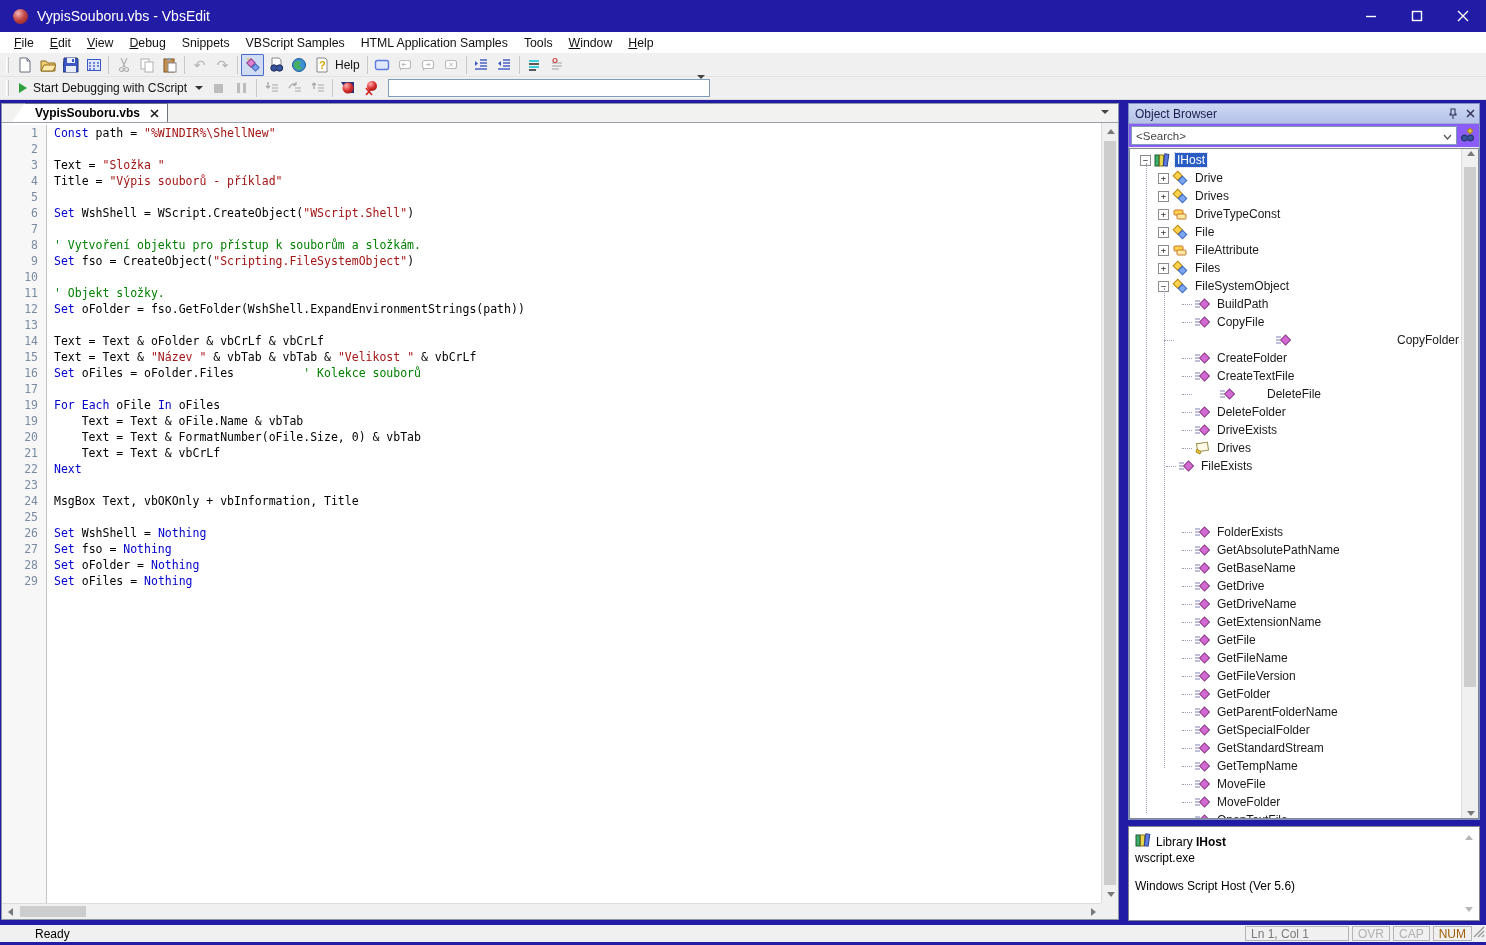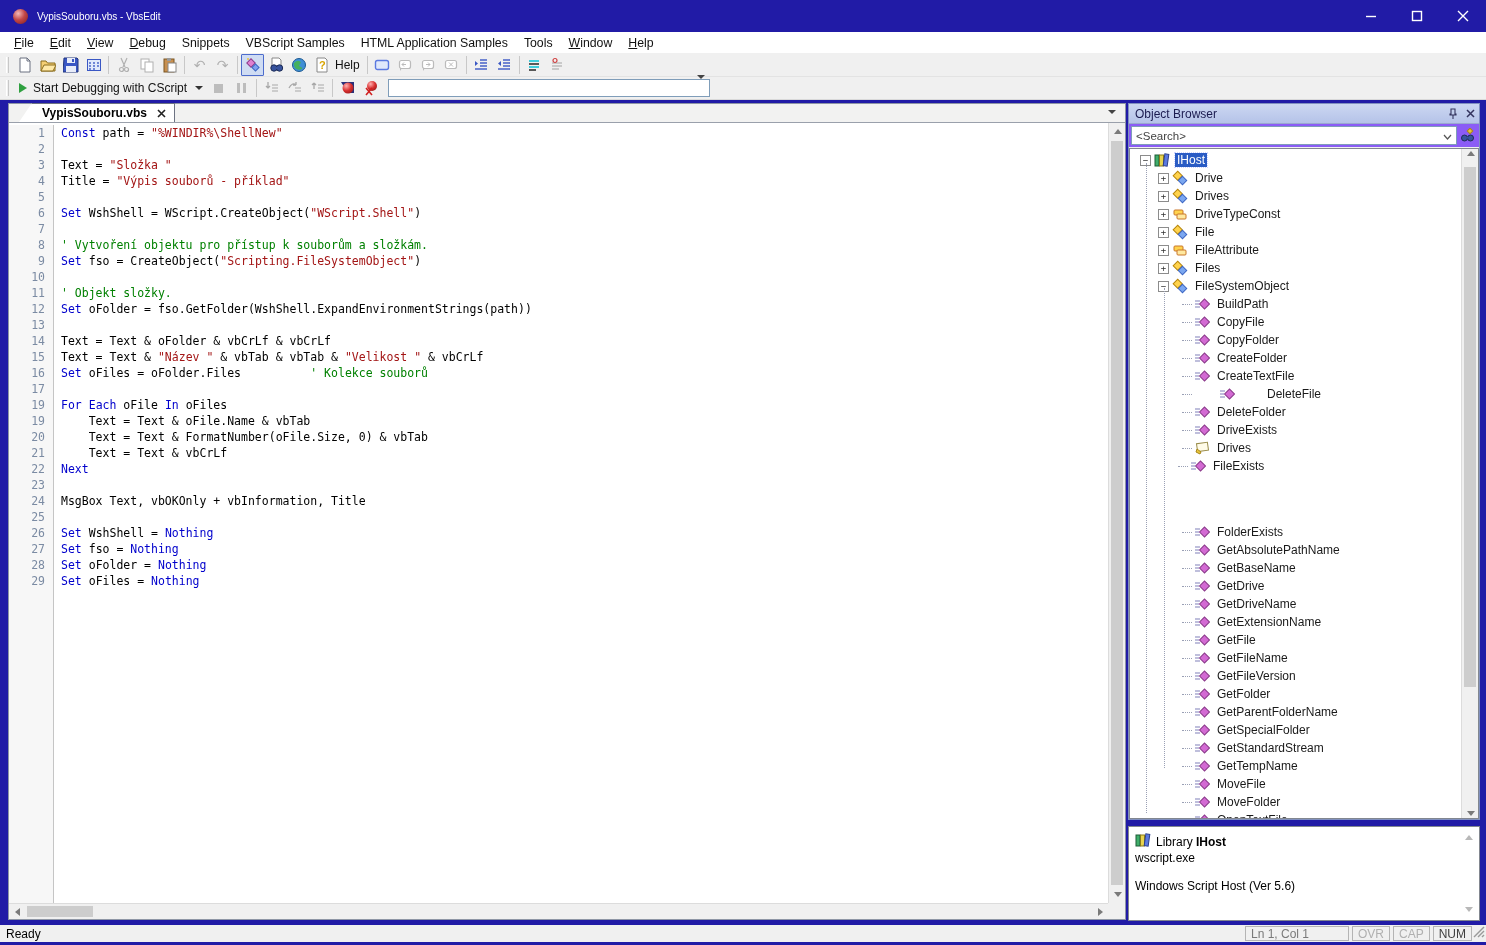--- a/index.html
+++ b/index.html
@@ -2,21 +2,21 @@
 <html><head>
 <meta charset="utf-8">
 <style>
   html,body{margin:0;padding:0;background:#4a4a4a;}
   *{box-sizing:border-box;}
   .app{position:relative;width:1486px;height:945px;background:#211ba6;font-family:"Liberation Sans",sans-serif;overflow:hidden;}
 
   
   .titlebar{position:absolute;left:0;top:0;width:100%;height:32px;background:#211ba6;color:#fff;display:flex;align-items:center;}
   .app-icon{width:15px;height:15px;border-radius:50%;margin:0 9px 0 13px;background:radial-gradient(circle at 35% 30%,#f3b8b8,#c34848 45%,#7d1a1a);}
-  .title-text{font-size:10px;}
+  .title-text{font-size:14px;}
   .win-btns{margin-left:auto;display:flex;height:100%;}
   .win-btn{width:46px;height:100%;display:flex;align-items:center;justify-content:center;color:#fff;font-size:13px;}
   .win-btn svg{display:block;}
 
   
   .menubar{position:absolute;left:0;top:32px;width:100%;height:21px;background:#fff;display:flex;align-items:center;padding-left:6px;font-size:12.3px;color:#111;}
   .mi{padding:2px 8px;}
   .mi u{text-decoration:underline;}
 
   
@@ -34,21 +34,21 @@
   .pause-bars{display:flex;gap:3px;}
   .pause-bars i{width:3px;height:10px;background:#bdbdbd;}
   .dbg-combo{width:322px;height:18px;background:#fff;border:1px solid #7f9db9;margin-left:6px;display:flex;align-items:center;}
   .dbg-combo .dd{margin-left:auto;margin-right:4px;}
   .dd-tri{width:0;height:0;border-left:4px solid transparent;border-right:4px solid transparent;border-top:4px solid #444;}
 
   
   .workspace{position:absolute;left:0;top:100px;width:100%;height:825px;background:#211ba6;}
 
   
-  .editor{position:absolute;left:8px;top:3px;width:1118px;height:817px;background:#f0f0f0;border:1px solid #8e96a5;}
+  .editor{position:absolute;left:1px;top:3px;width:1118px;height:817px;background:#f0f0f0;border:1px solid #8e96a5;}
   .tabstrip{position:relative;height:19px;background:#f2f2f1;display:flex;align-items:flex-end;border-bottom:1px solid #9aa0ab;}
   .tab{position:relative;margin-left:22px;height:19px;background:#fff;border:1px solid #6d7382;border-bottom:none;display:flex;align-items:center;padding:0 8px 0 10px;font-size:12px;font-weight:bold;color:#000;}
   .tab:before{content:"";position:absolute;left:-13px;bottom:0;width:0;height:0;border-bottom:19px solid #fff;border-left:13px solid transparent;}
   .tab:after{content:"";position:absolute;left:-14px;bottom:0;width:0;height:0;border-bottom:19px solid #6d7382;border-left:13px solid transparent;z-index:-1;}
   .tab-close{margin-left:10px;display:flex;align-items:center;}
   .tab-dd{position:absolute;right:4px;bottom:3px;width:18px;height:14px;display:flex;align-items:center;justify-content:center;background:#f2f2f1;}
   .code-wrap{position:absolute;left:0;top:19px;right:0;bottom:16px;background:#fff;overflow:hidden;}
   .code-lines{position:absolute;left:0;top:2px;right:17px;bottom:0;background:linear-gradient(to right,#f7f7f7 0 44px,#c5c5c5 44px 45px,#fff 45px);font-family:"DejaVu Sans Mono",monospace;font-size:11.5px;}
   .crow{display:flex;height:16px;line-height:16px;}
   .ln{flex:0 0 36px;text-align:right;color:#7b8ba3;padding-right:0;}
@@ -94,26 +94,26 @@
 
   
   .info{position:absolute;left:1128px;top:726px;width:352px;height:95px;background:#fff;border:1px solid #828790;padding:5px 6px;font-size:12px;color:#000;}
   .info-line1{display:flex;align-items:center;gap:5px;}
   .info-scroll{position:absolute;right:3px;display:flex;justify-content:center;width:14px;}
   .info .tri-up{border-bottom-color:#b8b8b8;}
   .info .tri-dn{border-top-color:#b8b8b8;}
 
   
   .statusbar{position:absolute;left:0;top:925px;width:100%;height:17px;background:#f0f0f0;display:flex;align-items:center;font-size:12px;color:#000;}
-  .sb-ready{padding-left:6px;}
+  .sb-ready{padding-left:6px;margin-left:29px;}
   .sb-right{margin-left:auto;display:flex;align-items:center;gap:3px;margin-right:14px;}
   .sb-box{border:1px solid #b4b4b4;height:15px;display:flex;align-items:center;padding:0 5px;}
   .sb-pos{width:104px;color:#7a7a7a;}
   .sb-gray{color:#b0b0b0;}
-  .sb-on{color:#404040;}
+  .sb-on{color:#a16207;}
   .sb-grip{position:absolute;right:1px;bottom:1px;}
 
   .ic{display:block;}
 </style>
 </head>
 <body>
 
 <div class="app">
 
   <div class="titlebar">
@@ -668,21 +668,21 @@
               <span class="ticon"><svg width="16" height="16" viewBox="0 0 16 16">
                   <g stroke="#8a8ac0" stroke-width="1.1">
                     <line x1="1" y1="5" x2="6" y2="5"></line>
                     <line x1="1" y1="8" x2="5" y2="8"></line>
                     <line x1="1" y1="11" x2="6" y2="11"></line>
                   </g>
                   <rect x="7" y="4.5" width="7" height="7" transform="rotate(45 10.5 8)" fill="#d36ad3" stroke="#8b3a8b"></rect>
                 </svg></span>
               <span class="tlab">CopyFile</span>
             </div>
-            <div class="trow d2" style="padding-left: 52px;">
+            <div class="trow d2" style="padding-left: 34px; justify-content: space-between;">
               <span class="stub"></span>
               <span class="ticon"><svg width="16" height="16" viewBox="0 0 16 16">
                   <g stroke="#8a8ac0" stroke-width="1.1">
                     <line x1="1" y1="5" x2="6" y2="5"></line>
                     <line x1="1" y1="8" x2="5" y2="8"></line>
                     <line x1="1" y1="11" x2="6" y2="11"></line>
                   </g>
                   <rect x="7" y="4.5" width="7" height="7" transform="rotate(45 10.5 8)" fill="#d36ad3" stroke="#8b3a8b"></rect>
                 </svg></span>
               <span class="tlab">CopyFolder</span>
@@ -748,21 +748,21 @@
               <span class="tlab">DriveExists</span>
             </div>
             <div class="trow d2" style="padding-left: 52px;">
               <span class="stub"></span>
               <span class="ticon"><svg width="16" height="16" viewBox="0 0 16 16">
                   <rect x="3" y="3" width="11" height="8" fill="#fffbe8" stroke="#998c4a" transform="rotate(-8 8 7)"></rect>
                   <path d="M3 9 l4 3 l-1 2 l-4-2 z" fill="#e8c53a" stroke="#a8861a"></path>
                 </svg></span>
               <span class="tlab">Drives</span>
             </div>
-            <div class="trow d2" style="padding-left: 48px;">
+            <div class="trow d2" style="padding-left: 36px;">
               <span class="stub"></span>
               <span class="ticon"><svg width="16" height="16" viewBox="0 0 16 16">
                   <g stroke="#8a8ac0" stroke-width="1.1">
                     <line x1="1" y1="5" x2="6" y2="5"></line>
                     <line x1="1" y1="8" x2="5" y2="8"></line>
                     <line x1="1" y1="11" x2="6" y2="11"></line>
                   </g>
                   <rect x="7" y="4.5" width="7" height="7" transform="rotate(45 10.5 8)" fill="#d36ad3" stroke="#8b3a8b"></rect>
                 </svg></span>
               <span class="tlab">FileExists</span>

